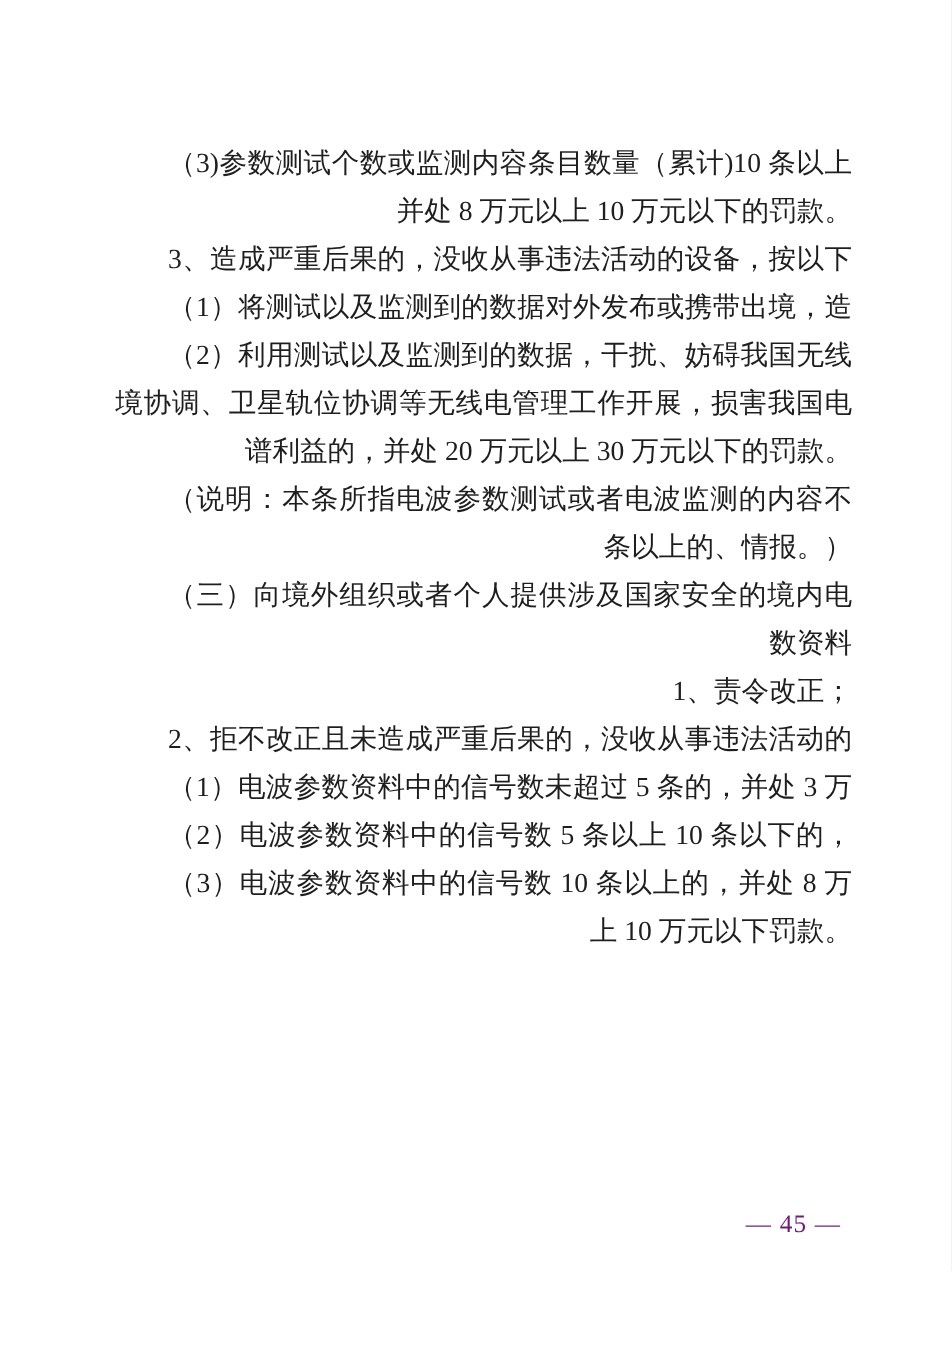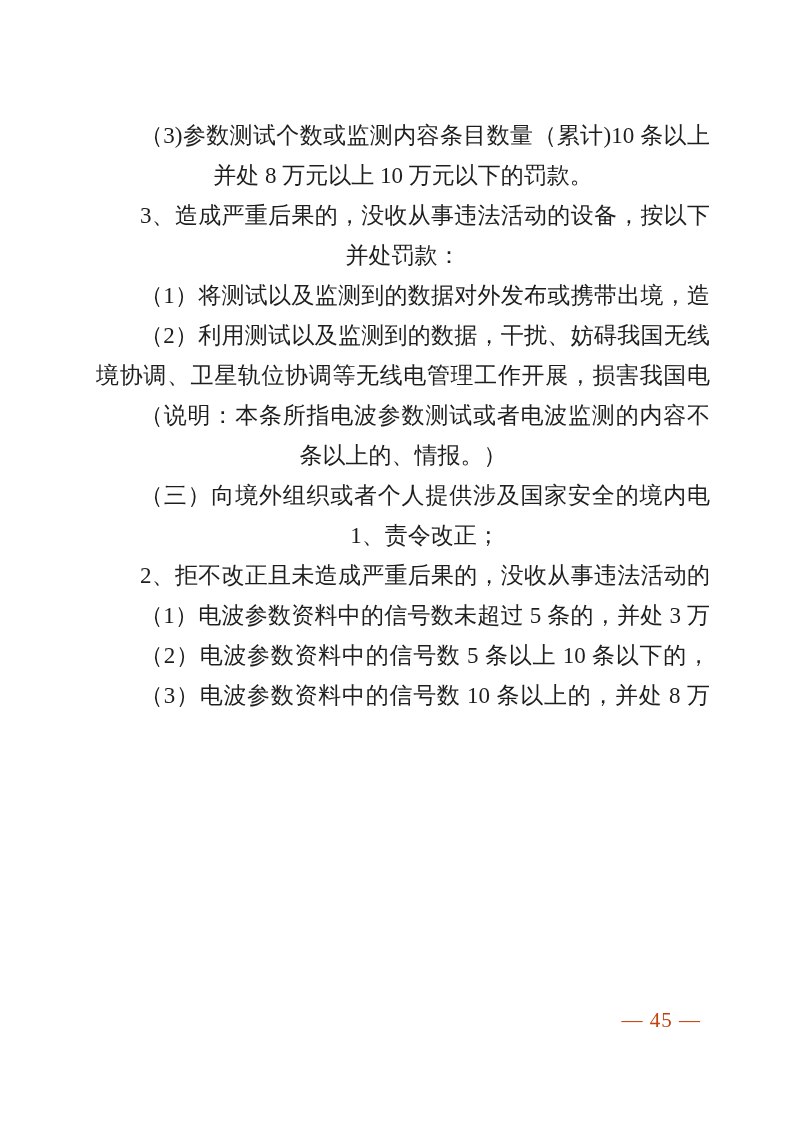--- a/index.html
+++ b/index.html
@@ -25,95 +25,97 @@
     font-size: 23px;
     line-height: 40px;
   }
   .text-block p {
     margin: 0;
     padding: 0;
   }
   .line {
     height: 40px;
     overflow: hidden;
-    text-align: center;
+    text-align: right;
     white-space: nowrap;
   }
   
   .line.j {
     white-space: normal;
     text-align: justify;
     text-align-last: justify;
   }
   
   .line.indent {
     text-indent: 44px;
   }
   .page-number {
     position: absolute;
     top: 1006px;
     right: 92px;
     font-size: 21px;
     line-height: 28px;
-    color: #c2410c;
+    color: #701a75;
     letter-spacing: 1px;
   }
 </style>
 </head>
 <body>
 
 <div class="page">
 
   <div class="text-block">
 
     <p>
       <span class="line j indent" style="display: block;">（3)参数测试个数或监测内容条目数量（累计)10 条以上的，</span>
       <span class="line" style="display:block">并处 8 万元以上 10 万元以下的罚款。</span>
     </p>
 
     <p>
       <span class="line j indent" style="display: block;">3、造成严重后果的，没收从事违法活动的设备，按以下标准</span>
-      <span class="line" style="display:block">并处罚款：</span>
     </p>
 
     <p>
       <span class="line j indent" style="display: block;">（1）将测试以及监测到的数据对外发布或携带出境，造成国</span>
     </p>
 
     <p>
       <span class="line j indent" style="display: block;">（2）利用测试以及监测到的数据，干扰、妨碍我国无线电边</span>
       <span class="line j" style="display: block;">境协调、卫星轨位协调等无线电管理工作开展，损害我国电磁频</span>
+      <span class="line" style="display:block">谱利益的，并处 20 万元以上 30 万元以下的罚款。</span>
     </p>
 
     <p>
       <span class="line j indent" style="display: block;">（说明：本条所指电波参数测试或者电波监测的内容不涉及</span>
       <span class="line" style="display:block">条以上的、情报。）</span>
     </p>
 
     <p>
       <span class="line j indent" style="display: block;">（三）向境外组织或者个人提供涉及国家安全的境内电波参</span>
+      <span class="line" style="display:block">数资料</span>
     </p>
 
     <p>
       <span class="line indent" style="display:block">1、责令改正；</span>
     </p>
 
     <p>
       <span class="line j indent" style="display: block;">2、拒不改正且未造成严重后果的，没收从事违法活动的设备，</span>
     </p>
 
     <p>
       <span class="line j indent" style="display: block;">（1）电波参数资料中的信号数未超过 5 条的，并处 3 万元以</span>
     </p>
 
     <p>
       <span class="line j indent" style="display: block;">（2）电波参数资料中的信号数 5 条以上 10 条以下的，并处 6</span>
     </p>
 
     <p>
       <span class="line j indent" style="display: block;">（3）电波参数资料中的信号数 10 条以上的，并处 8 万元以</span>
+      <span class="line" style="display:block">上 10 万元以下罚款。</span>
     </p>
 
   </div>
 
   <div class="page-number">— 45 —</div>
 
 </div>
 
 </body></html>

